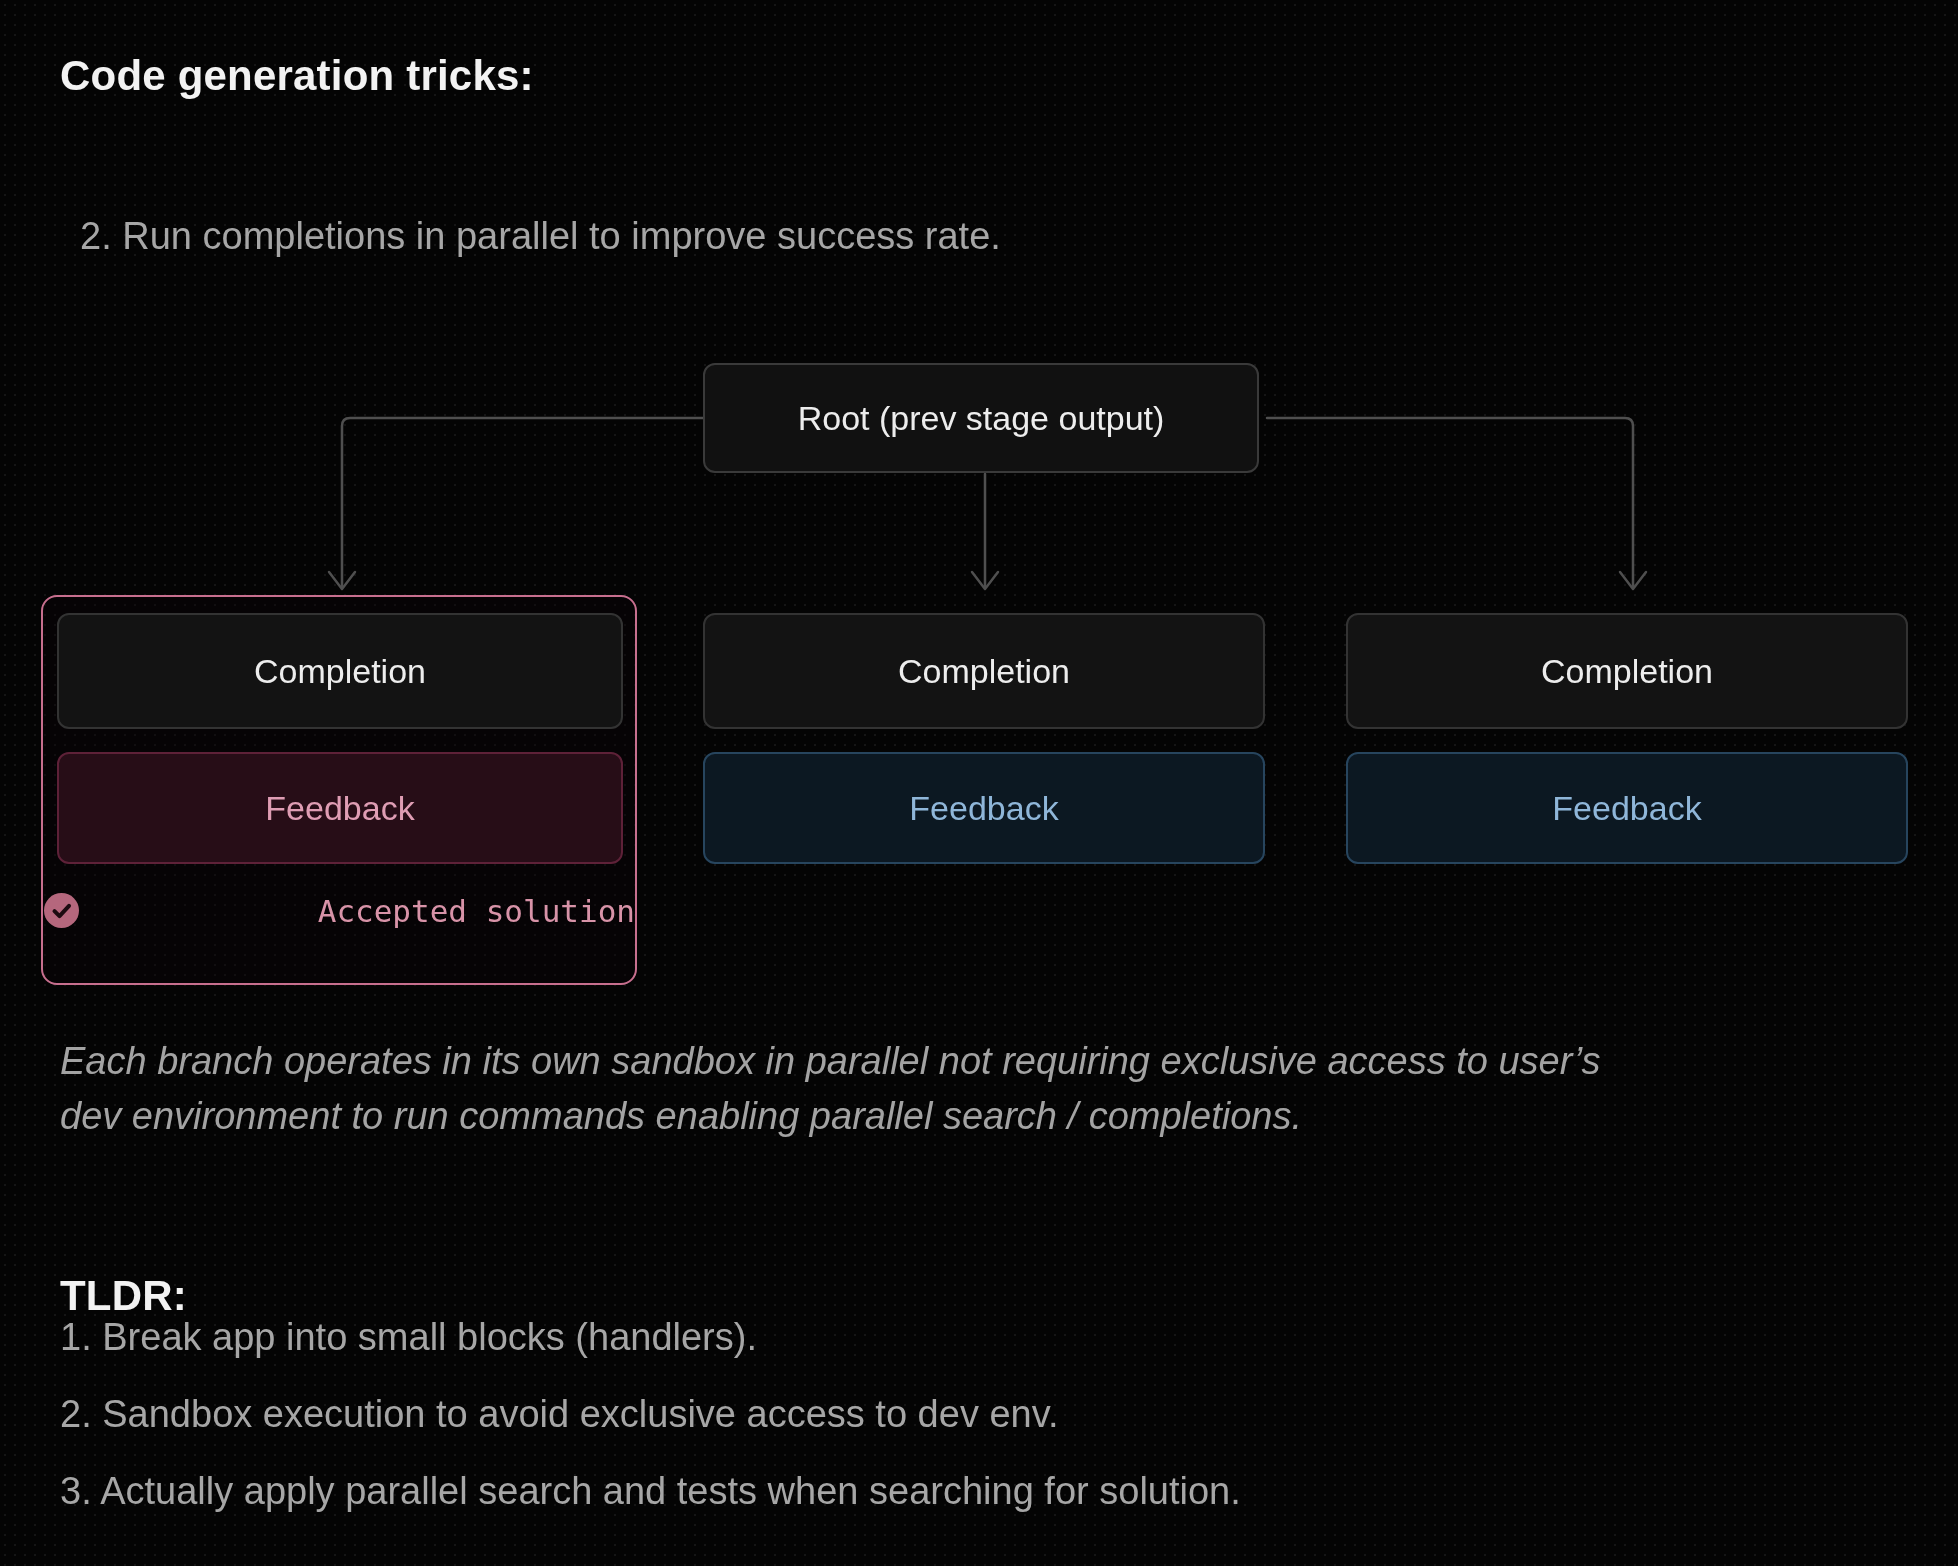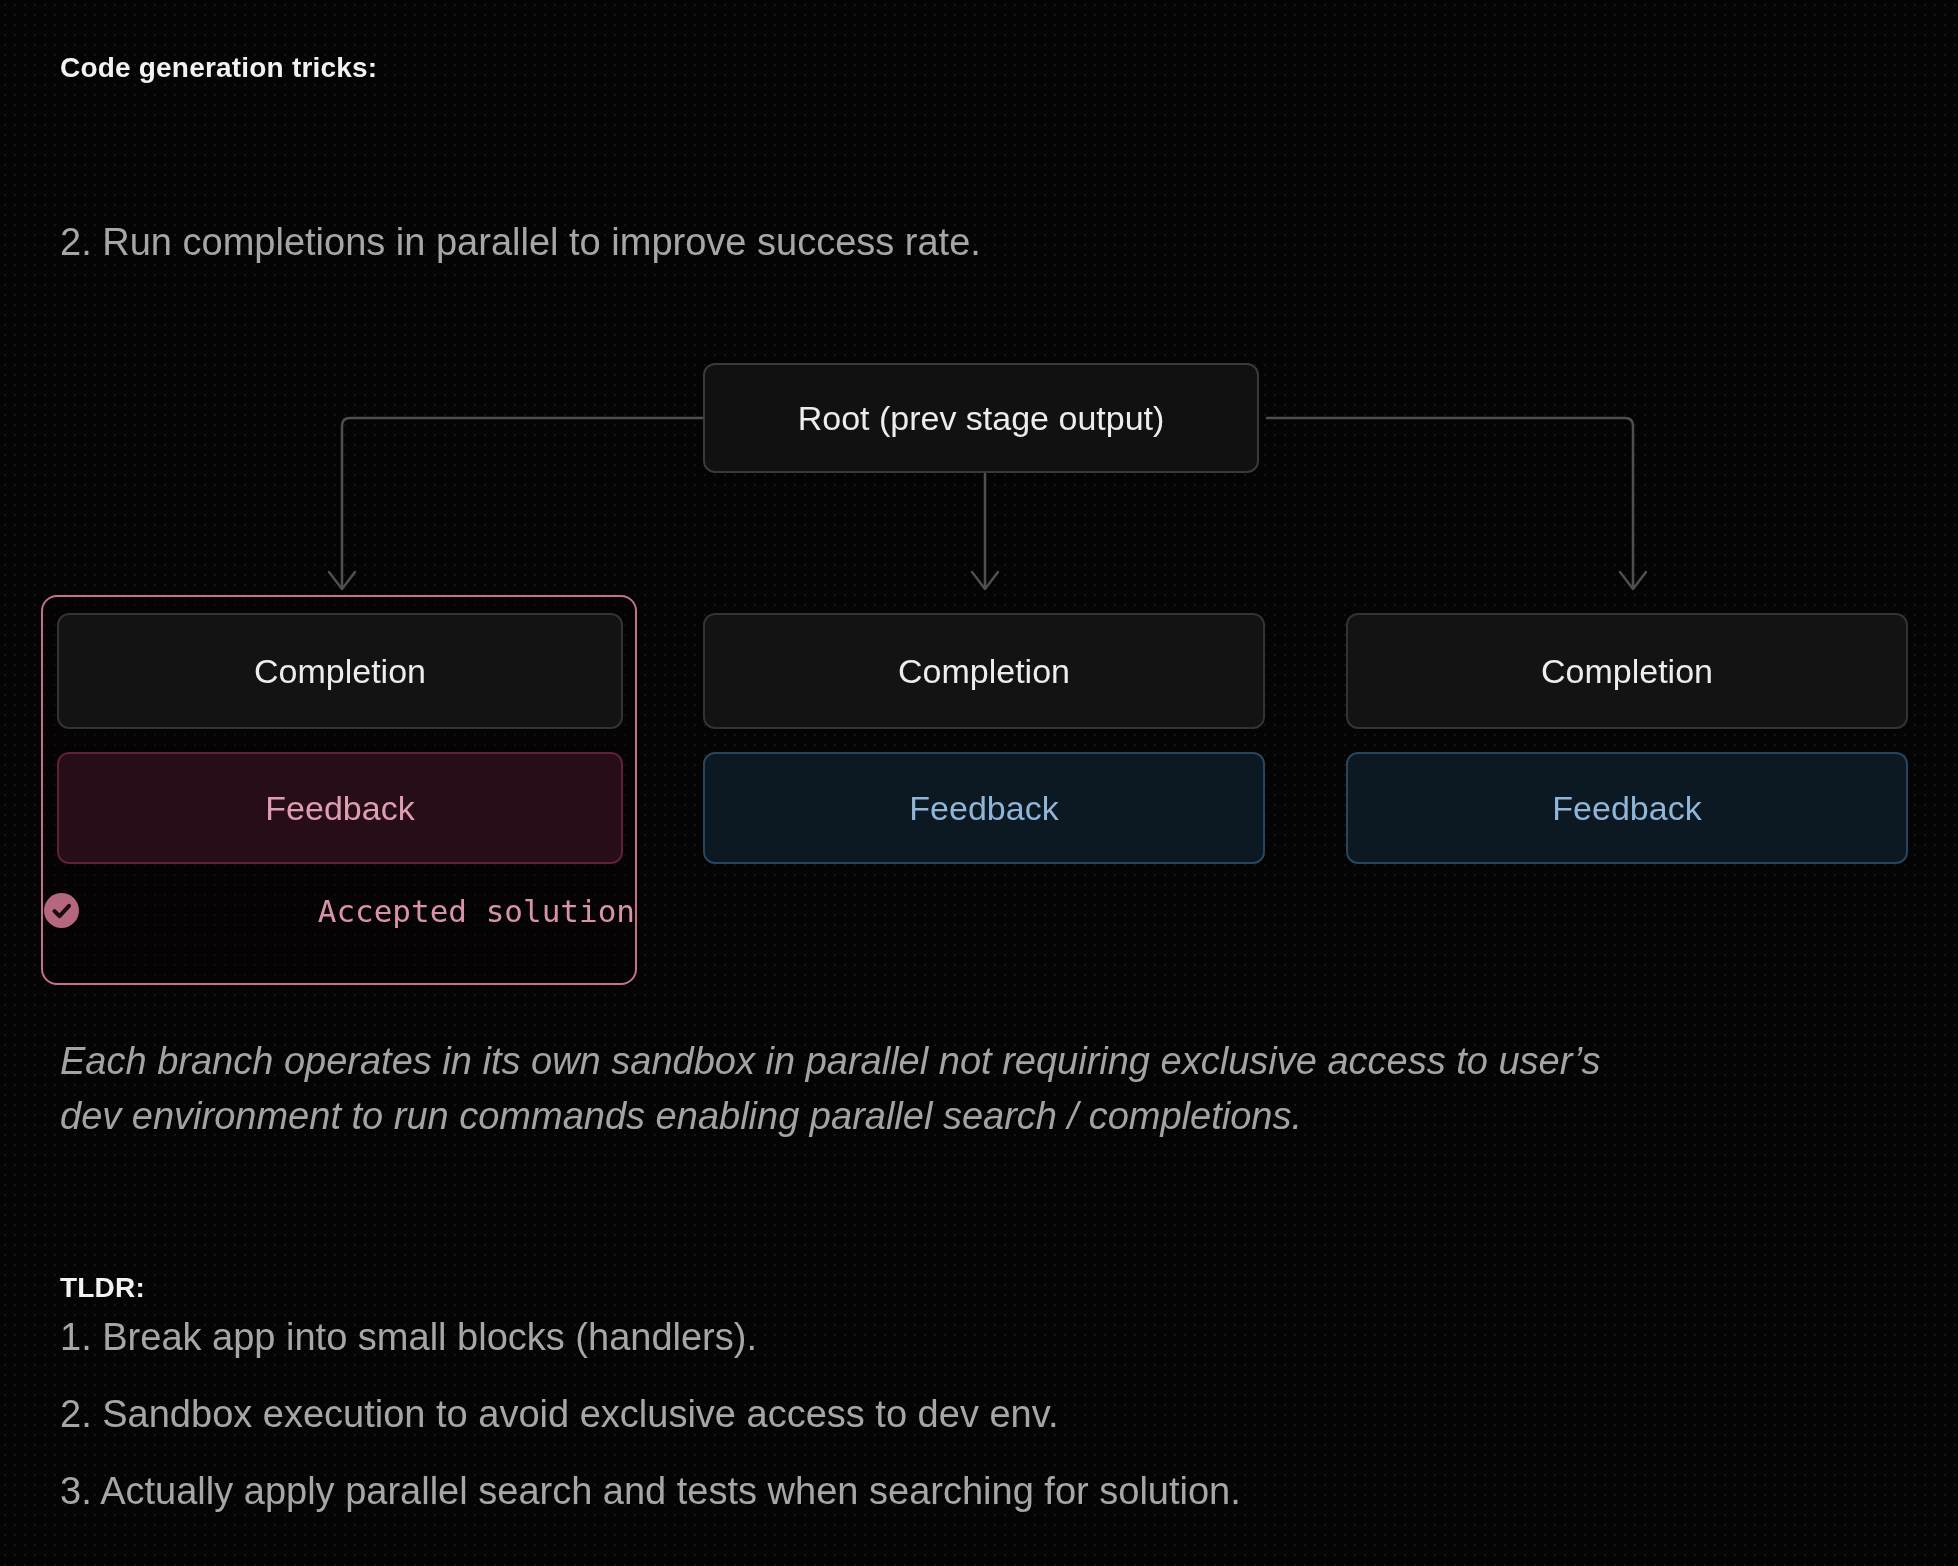--- a/index.html
+++ b/index.html
@@ -17,38 +17,38 @@
   .canvas {
     position: absolute;
     inset: 0;
     background-color: #040404;
     background-image: radial-gradient(circle, #151515 1.1px, transparent 1.4px);
     background-size: 10px 10px;
   }
   .page-title, .tldr-title {
     position: absolute;
     left: 60px;
-    font-size: 28px;
+    font-size: 42px;
     font-weight: 700;
     color: #f2f2f2;
     letter-spacing: 0.2px;
     margin: 0;
   }
   .page-title { top: 52px; }
   .tldr-title { top: 1272px; }
   .tip {
     position: absolute;
     left: 60px;
     font-size: 38px;
     font-weight: 400;
     color: #a6a6a6;
     white-space: nowrap;
   }
   .tip-1 { top: 153px; }
-  .tip-2 { top: 221px; }
+  .tip-2 { top: 215px; margin-left: 20px; }
   .tldr-1 { top: 1316px; }
   .tldr-2 { top: 1393px; }
   .tldr-3 { top: 1470px; }
   .para {
     position: absolute;
     left: 60px;
     top: 1034px;
     width: 1545px;
     font-size: 38px;
     line-height: 1.44;

